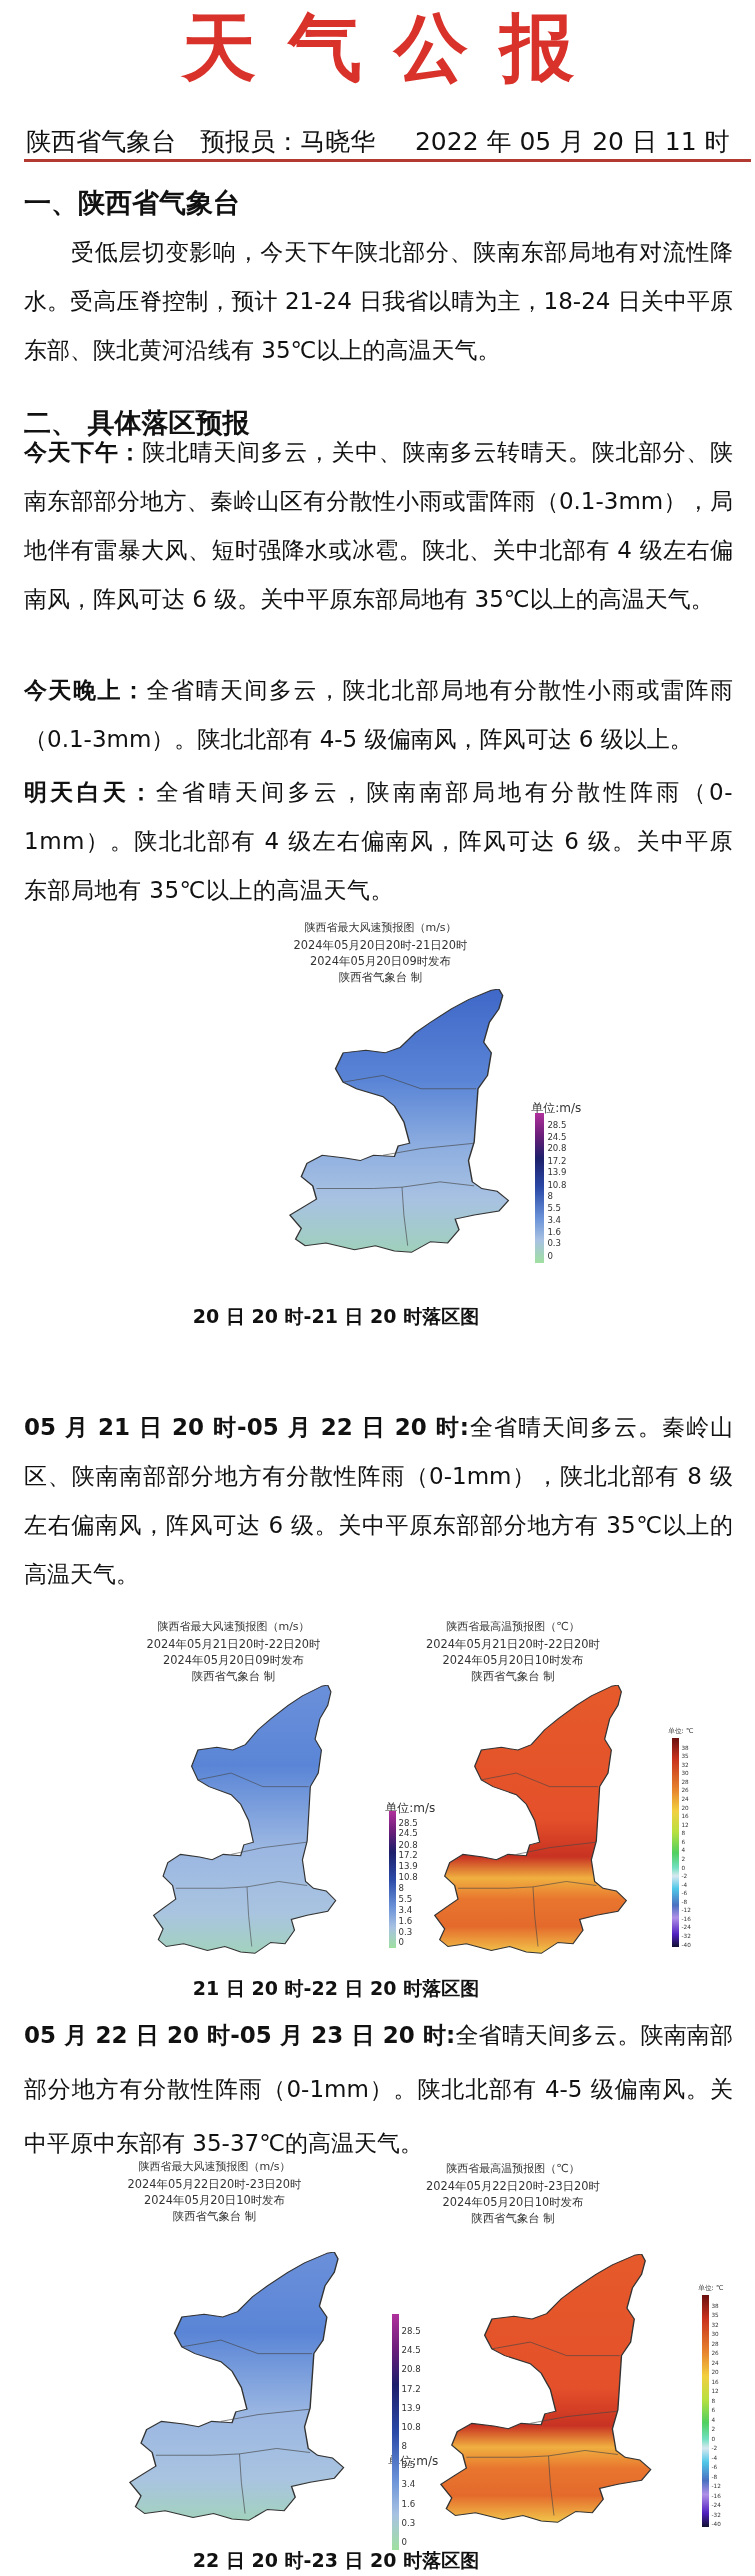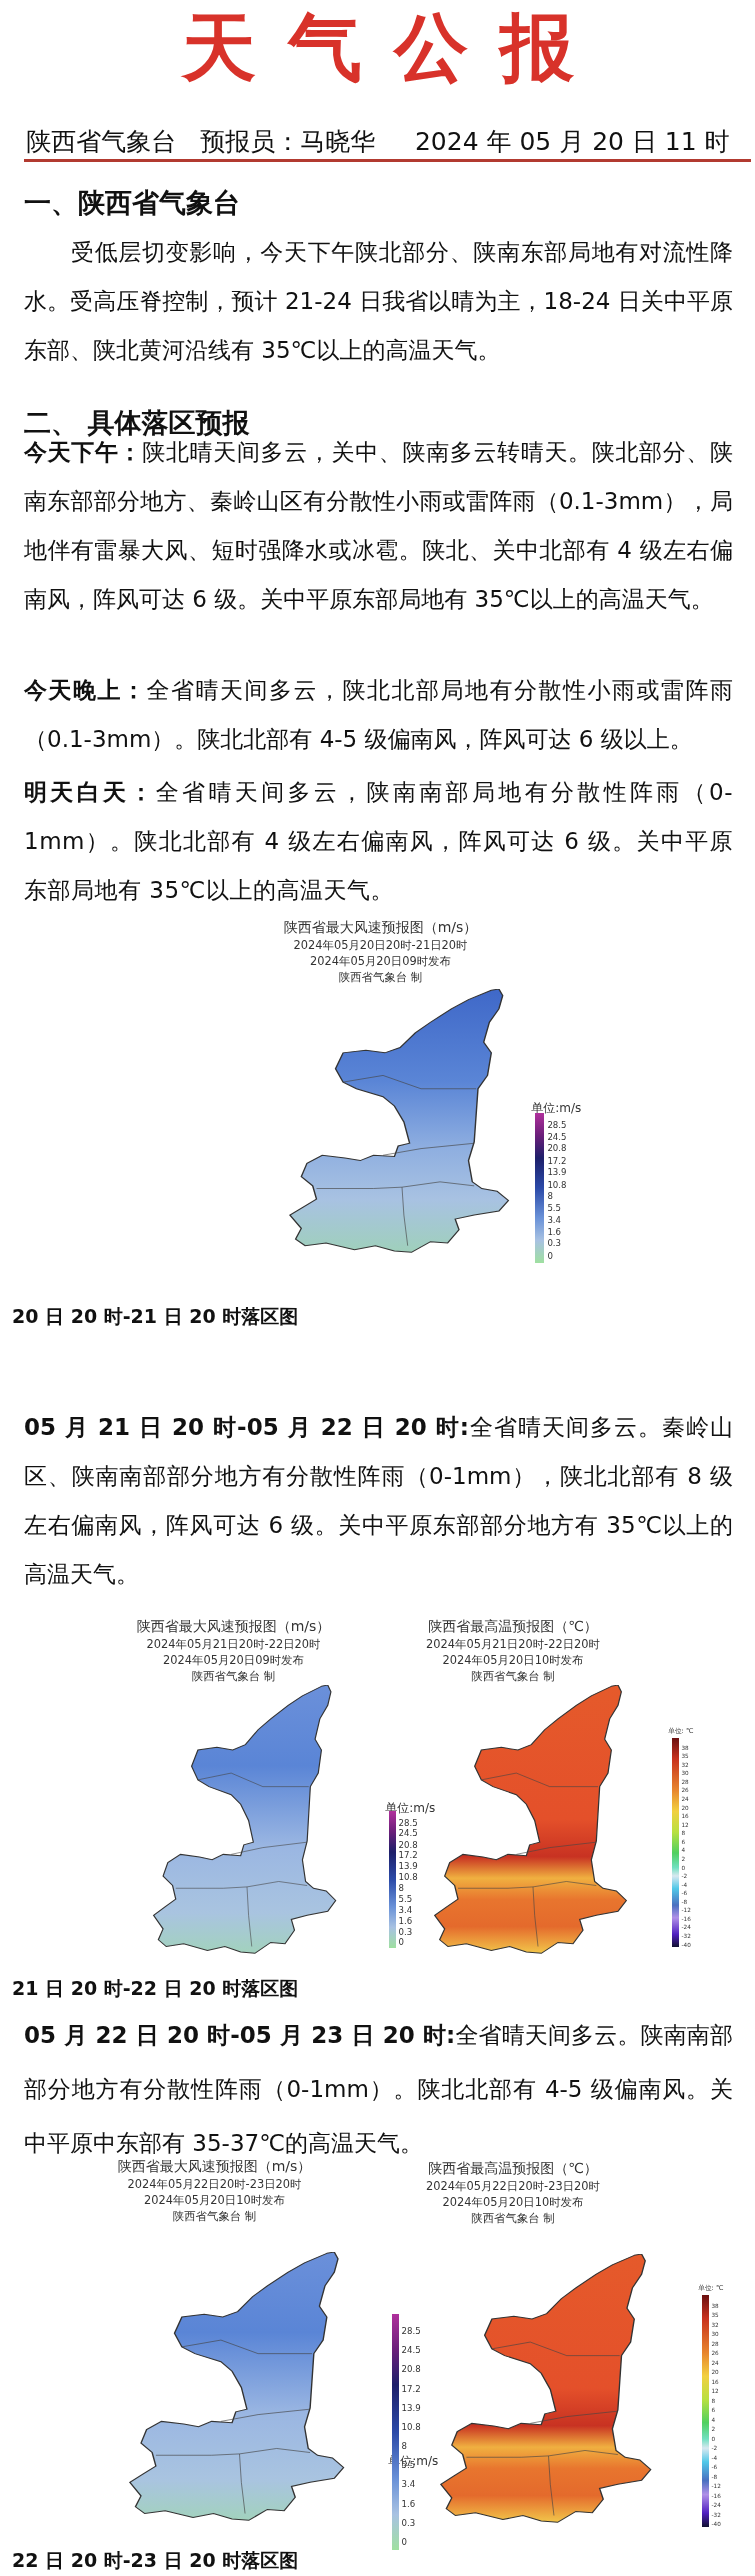--- a/index.html
+++ b/index.html
@@ -4,23 +4,23 @@
 <style>
   html,body{margin:0;padding:0;background:#fff;}
   body{width:756px;height:2576px;position:relative;overflow:hidden;font-family:"DejaVu Sans","Liberation Sans",sans-serif;color:#111;}
   .abs{position:absolute;}
   .title{left:0;width:756px;top:1.9px;text-align:center;font-size:74px;font-weight:bold;color:#d8322a;letter-spacing:32px;line-height:91px;text-indent:32px;}
   .meta{left:0;width:756px;top:127px;text-align:center;font-size:25px;line-height:30px;white-space:pre;}
   .redline{left:24px;width:727px;top:159px;height:2.9px;background:#b23a30;}
   .h{left:24px;font-size:27px;font-weight:bold;line-height:38px;}
   .para{left:24px;width:709px;font-size:23px;line-height:49px;text-align:justify;}
   .para b{font-weight:bold;}
-  .cap{left:12px;width:664px;font-size:19px;font-weight:bold;line-height:27px;}
+  .cap{left:4px;width:664px;text-align:center;font-size:19px;font-weight:bold;line-height:27px;}
   .maptitle{text-align:center;font-size:11.4px;line-height:16px;color:#333;}
-  .maptitle .t1{font-size:14px;line-height:19px;}
+  .maptitle .t1{font-size:11px;line-height:19px;}
   .legend{position:absolute;font-size:8.6px;color:#333;}
   .legend .bar{position:absolute;left:0;width:8.6px;}
   .legend .lbl{position:absolute;left:12.4px;line-height:9.5px;white-space:nowrap;}
   .legend .unit{position:absolute;left:-3.8px;white-space:nowrap;font-size:12px;}
   svg{display:block;}
 </style>
 </head>
 <body>
 
 <svg width="0" height="0" style="position:absolute">
@@ -70,21 +70,21 @@
       <stop offset="0.72" stop-color="#50c8e8"></stop>
       <stop offset="0.8" stop-color="#4a70c0"></stop>
       <stop offset="0.86" stop-color="#b090e8"></stop>
       <stop offset="0.94" stop-color="#5020c0"></stop>
       <stop offset="1" stop-color="#101030"></stop>
     </linearGradient>
   </defs>
 </svg>
 
 <div class="abs title">天气公报</div>
-<div class="abs meta"><span>陕西省气象台</span>   <span>预报员：马晓华</span>     <span>2024 年 05 月 20 日 11 时</span></div>
+<div class="abs meta"><span>陕西省气象台</span>   <span>预报员：马晓华</span>     <span>2022 年 05 月 20 日 11 时</span></div>
 <div class="abs redline"></div>
 
 <div class="abs h" style="top:184px;">一、陕西省气象台</div>
 <div class="abs para" style="top:228px;text-indent:47px;">受低层切变影响，今天下午陕北部分、陕南东部局地有对流性降水。受高压脊控制，预计 21-24 日我省以晴为主，18-24 日关中平原东部、陕北黄河沿线有 35℃以上的高温天气。</div>
 
 <div class="abs h" style="top:392px;margin-top:12px;">二、 具体落区预报</div>
 <div class="abs para" style="top:428px;"><b>今天下午：</b><span>陕北晴天间多云，关中、陕南多云转晴天。陕北部分、陕南东部部分地方、秦岭山区有分散性小雨或雷阵雨（0.1-3mm），局地伴有雷暴大风、短时强降水或冰雹。陕北、关中北部有 4 级左右偏南风，阵风可达 6 级。关中平原东部局地有 35℃以上的高温天气。</span></div>
 <div class="abs para" style="top:666px;"><b>今天晚上：</b><span>全省晴天间多云，陕北北部局地有分散性小雨或雷阵雨（0.1-3mm）。陕北北部有 4-5 级偏南风，阵风可达 6 级以上。</span></div>
 <div class="abs para" style="top:768px;letter-spacing:0.5px;"><b>明天白天：</b><span>全省晴天间多云，陕南南部局地有分散性阵雨（0-1mm）。陕北北部有 4 级左右偏南风，阵风可达 6 级。关中平原东部局地有 35℃以上的高温天气。</span></div>
 

